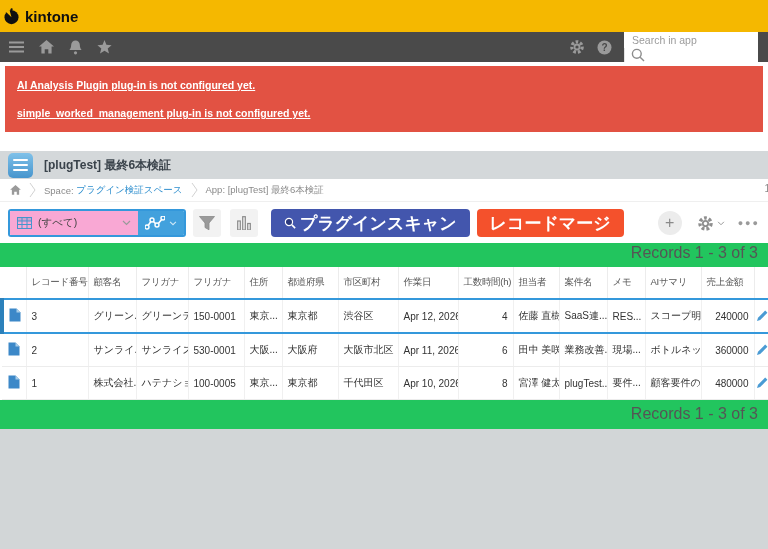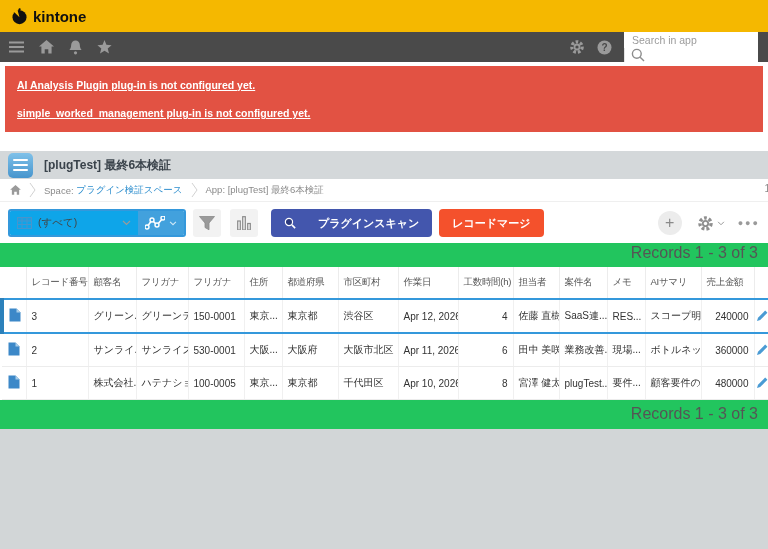--- a/index.html
+++ b/index.html
@@ -1,21 +1,21 @@
 <!DOCTYPE html>
 <html><head>
 <meta charset="utf-8">
 <style>
   * { margin:0; padding:0; box-sizing:border-box; }
   html,body { width:768px; height:549px; overflow:hidden; }
   body { font-family:"Liberation Sans","DejaVu Sans",sans-serif; display:flex; flex-direction:column; background:#ffffff; }
 
   
   .topbar { height:32px; background:#f5b800; display:flex; align-items:center; flex:none; }
-  .logo { display:flex; align-items:center; gap:5px; padding-left:11px; }
+  .logo { display:flex; align-items:center; gap:5px; padding-left:3px; }
   .logo-text { font-size:15px; font-weight:bold; color:#101010; }
   .topbar-spacer { flex:1; }
   .user-box { width:132px; height:32px; background:#d19f00; display:flex; align-items:center; gap:9px; padding:0 9px; cursor:pointer; }
   .avatar { width:18px; height:18px; background:#ffffff; border-radius:3px; display:flex; align-items:center; justify-content:center; flex:none; }
   .user-name { color:#ffffff; font-size:11px; font-weight:bold; flex:1; }
 
   
   .navbar { height:30px; background:#4a4a4a; display:flex; align-items:center; flex:none; }
   .nav-left { display:flex; align-items:center; gap:15px; padding-left:9px; }
   .nav-icon { display:flex; align-items:center; justify-content:center; cursor:pointer; }
@@ -39,26 +39,26 @@
 
   
   .breadcrumb { height:23px; display:flex; align-items:center; font-size:9.5px; color:#8a8a8a; padding-left:10px; border-bottom:1px solid #efefef; flex:none; position:relative; }
   .crumb-sep { margin:0 8px; }
   .crumb-link { color:#2f8fce; cursor:pointer; }
   .crumb-trail { position:absolute; right:-2px; top:4px; color:#8a8a8a; font-size:10px; }
 
   
   .view-toolbar { display:flex; align-items:center; padding:7px 8px 6px 8px; gap:7px; flex:none; background:#fff; }
   .view-select { display:flex; height:28px; border:2px solid #3498db; border-radius:3px; overflow:hidden; cursor:pointer; }
-  .vs-main { background:#0ea5e9; display:flex; align-items:center; width:128px; padding:0 7px; gap:6px; }
+  .vs-main { background:#f9a8d4; display:flex; align-items:center; width:128px; padding:0 7px; gap:6px; }
   .vs-label { font-size:10.5px; color:#444; flex:1; }
   .vs-graph { background:#42a1dd; width:46px; display:flex; align-items:center; justify-content:center; gap:4px; }
   .icon-btn { width:28px; height:28px; background:#f2f2f2; border:none; border-radius:3px; display:flex; align-items:center; justify-content:center; cursor:pointer; }
   .icon-btn + .icon-btn { margin-left:2px; }
-  .btn { height:28px; border:none; border-radius:4px; color:#ffffff; font-size:11px; font-weight:bold; padding:0 13px; display:flex; align-items:center; gap:22px; cursor:pointer; font-family:inherit; }
+  .btn { height:28px; border:none; border-radius:4px; color:#ffffff; font-size:17px; font-weight:bold; padding:0 13px; display:flex; align-items:center; gap:4px; cursor:pointer; font-family:inherit; }
   .btn-scan { background:#4356ad; margin-left:6px; }
   .btn-merge { background:#f4512c; }
   .vt-spacer { flex:1; }
   .plus-btn { width:24px; height:24px; border-radius:50%; background:#ececec; border:none; color:#8a8a8a; font-size:16px; line-height:1; display:flex; align-items:center; justify-content:center; cursor:pointer; }
   .gear-btn { display:flex; align-items:center; gap:3px; border:none; background:transparent; cursor:pointer; margin-left:8px; }
   .more-btn { border:none; background:transparent; color:#9a9a9a; font-size:9px; letter-spacing:2px; cursor:pointer; padding:0 0 0 6px; }
 
   .records-line { text-align:right; padding:1px 10px 5px 0; font-size:16px; color:#555; background:#22c55e; flex:none; }
   .records-line.bottom { padding:5px 10px 6px 0; }
 

